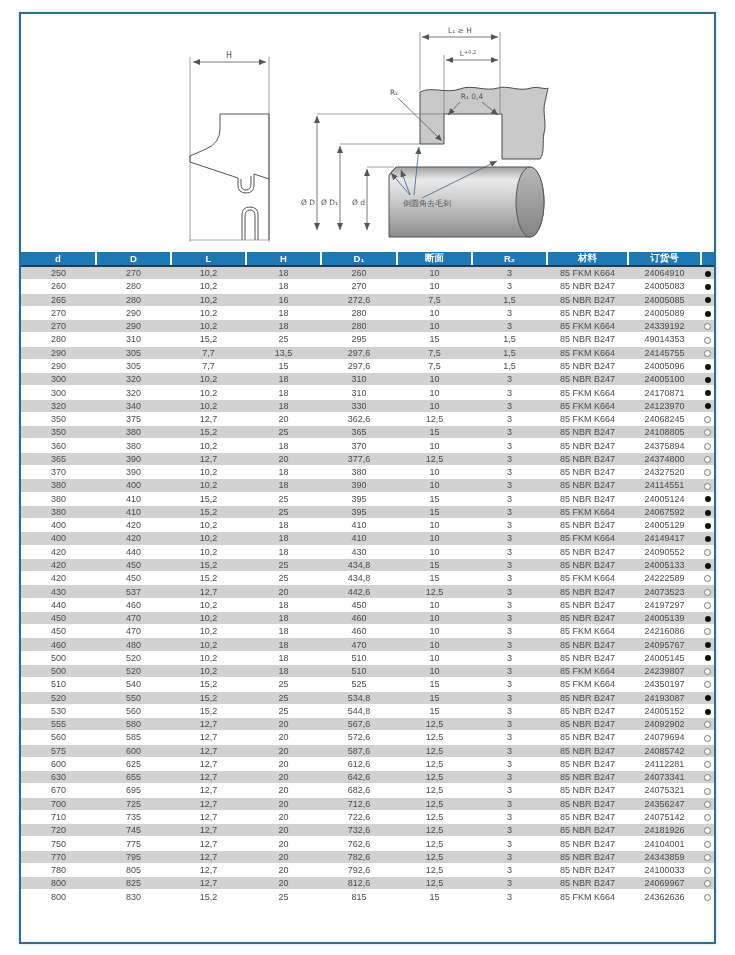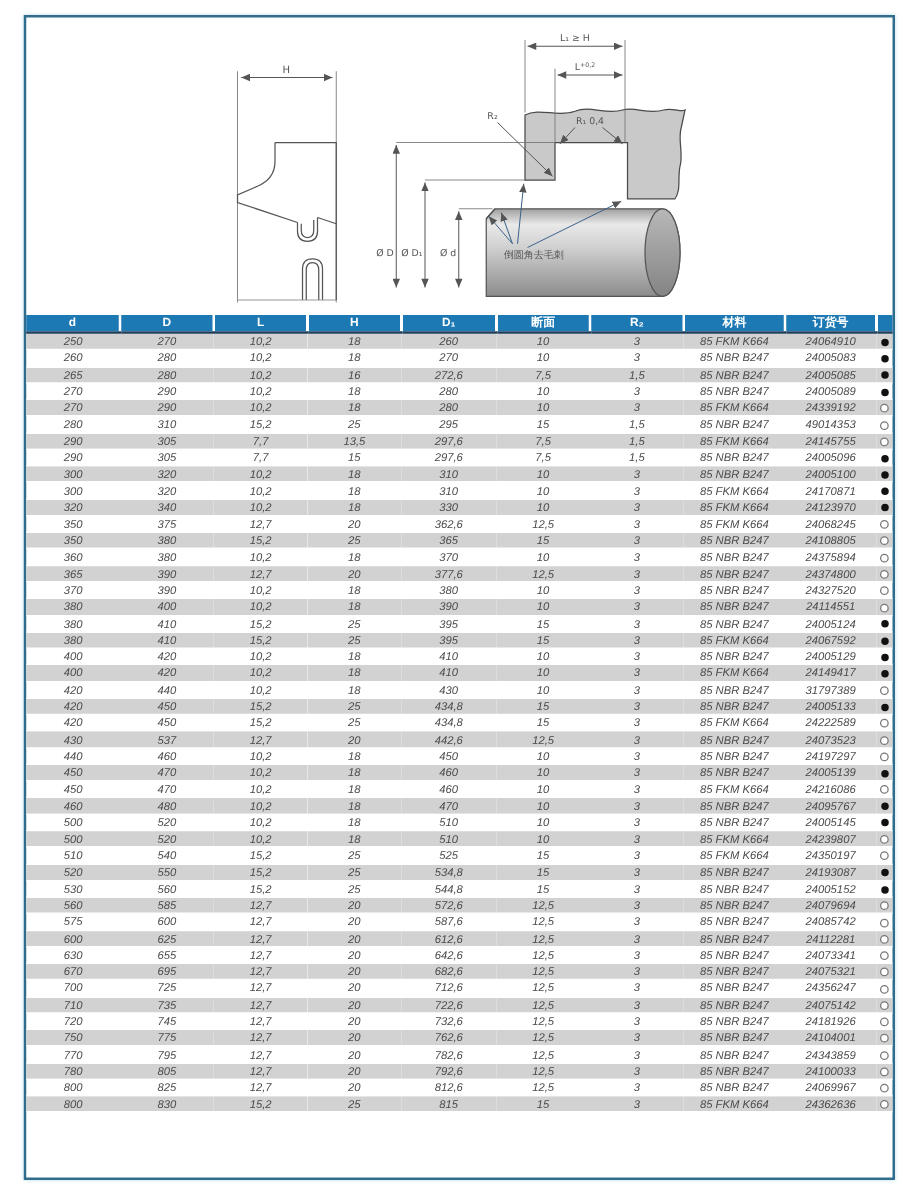--- a/index.html
+++ b/index.html
@@ -19,21 +19,21 @@
   .spec-table th{
     background:#1d79b4;color:#ffffff;font-weight:bold;font-size:9.5px;
     height:12px;padding:0;text-align:center;
     border-right:2px solid #ffffff;border-bottom:2px solid #1c3e5a;
     overflow:hidden;white-space:nowrap;
   }
   .spec-table th:last-child{border-right:none;}
   .spec-table td{
     height:12.27px;padding:0;text-align:center;white-space:nowrap;overflow:hidden;
   }
-  .spec-table tbody tr{border-bottom:1px solid #ffffff;font-style:italic;}
+  .spec-table tbody tr{border-bottom:1px solid #ffffff;}
   .spec-table tbody tr:nth-child(odd){background:#d2d2d2;}
   .dot{display:inline-block;border-radius:50%;vertical-align:middle;}
   .dot.filled{width:6px;height:6px;background:#111;}
   .dot.open{width:5px;height:5px;background:#fff;border:1px solid #777;}
 </style>
 </head>
 <body>
 
 <div class="page-frame">
 
@@ -411,21 +411,21 @@
         </tr>
         <tr>
           <td>420</td>
           <td>440</td>
           <td>10,2</td>
           <td>18</td>
           <td>430</td>
           <td>10</td>
           <td>3</td>
           <td>85 NBR B247</td>
-          <td>31797389</td>
+          <td>24090552</td>
           <td><span class="dot open"></span></td>
         </tr>
         <tr>
           <td>420</td>
           <td>450</td>
           <td>15,2</td>
           <td>25</td>
           <td>434,8</td>
           <td>15</td>
           <td>3</td>
@@ -559,20 +559,32 @@
           <td>15,2</td>
           <td>25</td>
           <td>544,8</td>
           <td>15</td>
           <td>3</td>
           <td>85 NBR B247</td>
           <td>24005152</td>
           <td><span class="dot filled"></span></td>
         </tr>
         <tr>
+          <td>555</td>
+          <td>580</td>
+          <td>12,7</td>
+          <td>20</td>
+          <td>567,6</td>
+          <td>12,5</td>
+          <td>3</td>
+          <td>85 NBR B247</td>
+          <td>24092902</td>
+          <td><span class="dot open"></span></td>
+        </tr>
+        <tr>
           <td>560</td>
           <td>585</td>
           <td>12,7</td>
           <td>20</td>
           <td>572,6</td>
           <td>12,5</td>
           <td>3</td>
           <td>85 NBR B247</td>
           <td>24079694</td>
           <td><span class="dot open"></span></td>

